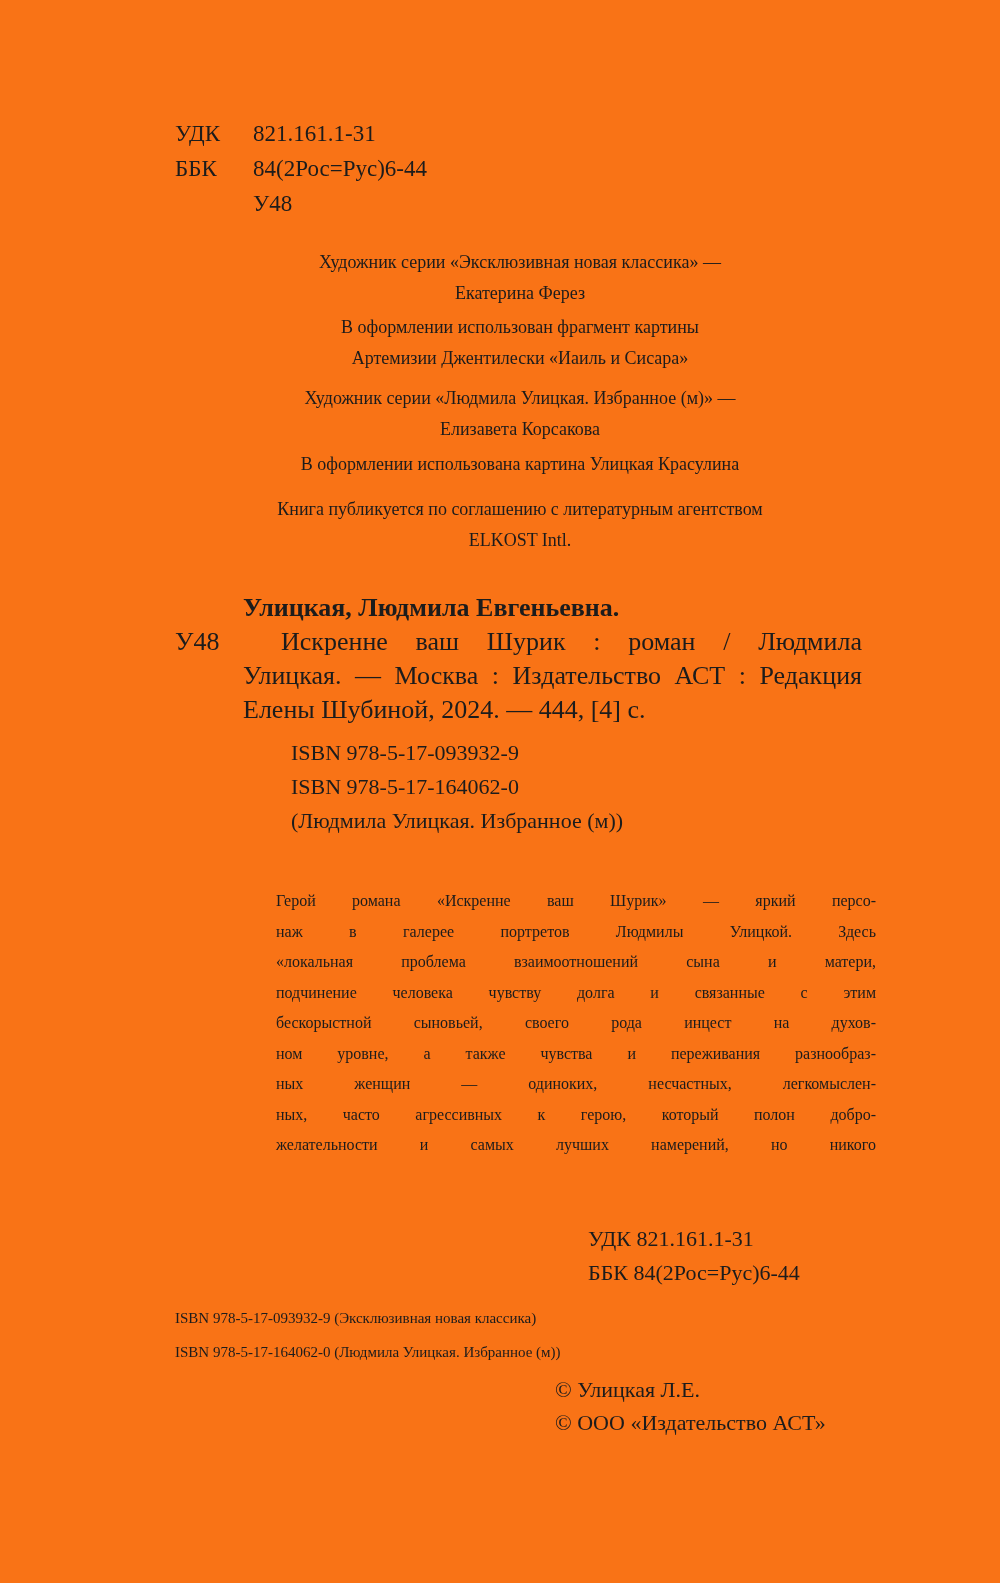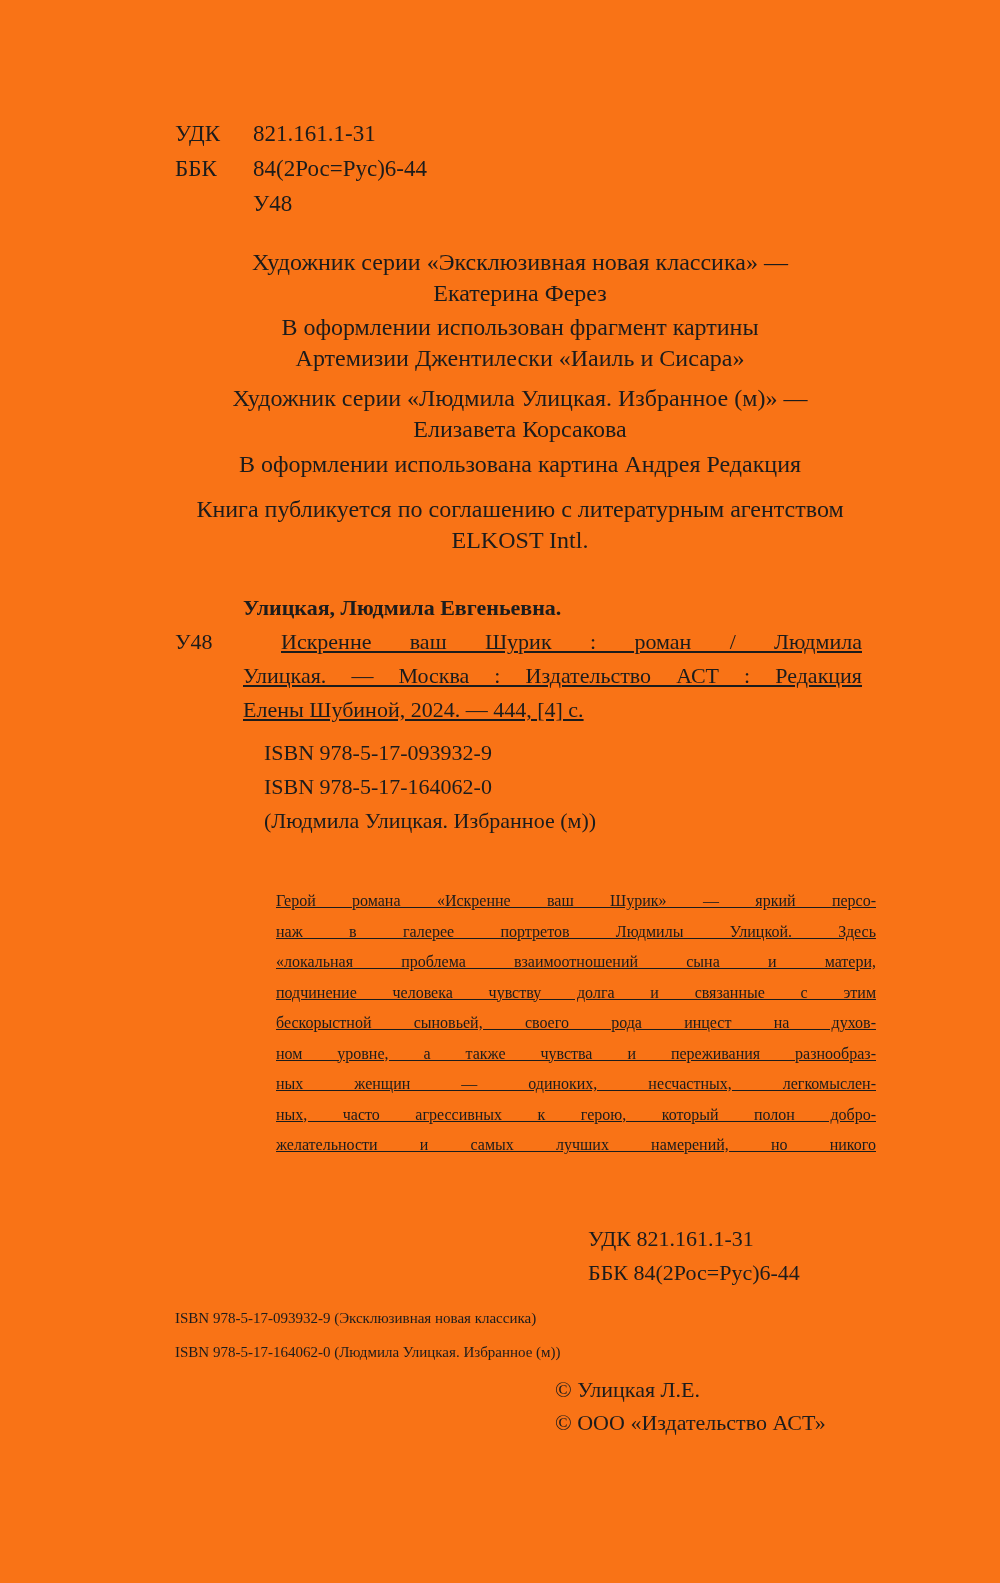--- a/index.html
+++ b/index.html
@@ -23,47 +23,47 @@
     white-space: nowrap;
   }
   .head-label { display: inline-block; width: 78px; }
 
   
   .credits {
     position: absolute;
     left: 175px; top: 247px;
     width: 690px;
     text-align: center;
-    font-size: 24px;
+    font-size: 18px;
     line-height: 31px;
   }
   .credit-block.m3  { margin-bottom: 3px; }
   .credit-block.m9  { margin-bottom: 9px; }
   .credit-block.m4  { margin-bottom: 4px; }
   .credit-block.m14 { margin-bottom: 14px; }
   .italic { }
 
   
   .catalog {
     position: absolute;
     left: 175px; top: 591px;
     width: 687px;
-    font-size: 22px;
+    font-size: 26px;
     line-height: 34px;
   }
   .catalog-author { font-weight: bold; padding-left: 68px; }
   .entry { position: relative; padding-left: 68px; }
   .entry-code { position: absolute; left: 0; top: 0; }
-  .lines-justify .line { text-align: justify; text-align-last: justify; text-decoration: underline; }
+  .lines-justify .line { text-align: justify; text-align-last: justify; }
   .lines-justify .line-last { text-align: justify; text-align-last: left; }
   .entry-lines .line:first-child { text-indent: 38px; }
 
   .isbn-block {
     position: absolute;
-    left: 264px; top: 736px;
+    left: 291px; top: 736px;
     font-size: 22px;
     line-height: 34px;
   }
 
   
   .annotation {
     position: absolute;
     left: 276px; top: 886px;
     width: 600px;
     font-size: 16px;
@@ -125,21 +125,21 @@
         <span class="italic">Артемизии Джентилески</span>
         <span>«Иаиль и Сисара»</span>
       </div>
     </div>
     <div class="credit-block m4">
       <div>Художник серии «Людмила Улицкая. Избранное (м)» —</div>
       <div class="italic">Елизавета Корсакова</div>
     </div>
     <div class="credit-block m14">
       <span>В оформлении использована картина</span>
-      <span class="italic">Андрея Редакция</span>
+      <span class="italic">Улицкая Красулина</span>
     </div>
     <div class="credit-block">
       <div>Книга публикуется по соглашению с литературным агентством</div>
       <div class="italic">ELKOST Intl.</div>
     </div>
   </div>
 
   <div class="catalog">
     <div class="catalog-author">Улицкая, Людмила Евгеньевна.</div>
     <div class="entry">

